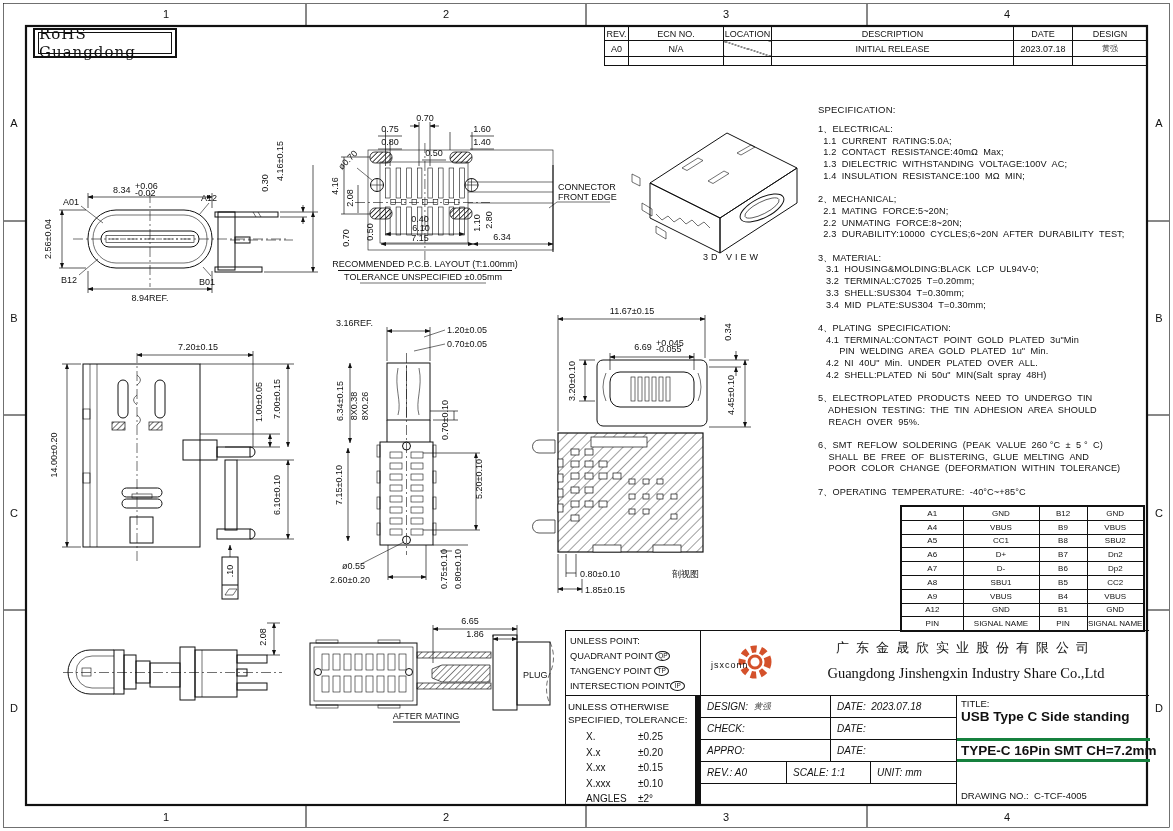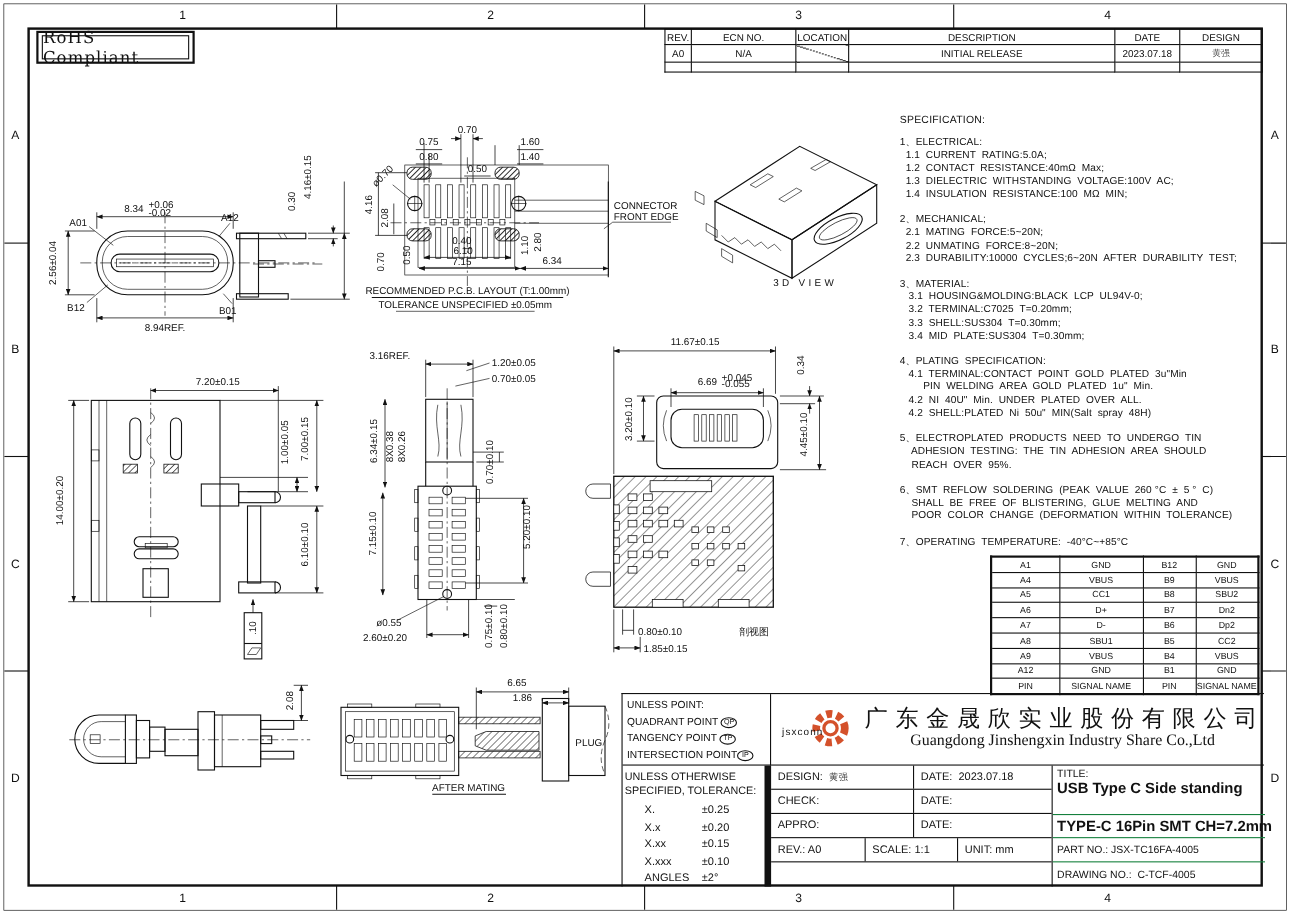--- a/index.html
+++ b/index.html
@@ -38,31 +38,31 @@
   .measure{left:0;top:0;width:135px;height:65px;border-right:1px solid #111;border-bottom:1px solid #111;
     padding:3px 0 0 4px;font-size:9.3px;line-height:15px;}
   .badge{display:inline-block;min-width:11px;padding:0 1px;border:1px solid #111;border-radius:50%;
     font-size:6.5px;line-height:8px;text-align:center;vertical-align:1px;}
   .tol{left:0;top:65px;width:135px;height:110px;border-right:6px solid #a21caf;padding:4px 0 0 2px;
     font-size:9.8px;line-height:13px;}
   .tol-rows{margin-top:3px;}
   .tol-row{display:flex;padding-left:18px;line-height:15.5px;font-size:10px;}
   .tol-row span:first-child{width:52px;}
   .company{left:135px;top:0;width:448px;height:65px;border-bottom:1px solid #111;}
-  .co-cn{position:absolute;left:85px;top:8px;width:360px;text-align:right;font-size:21px;
+  .co-cn{position:absolute;left:85px;top:8px;width:360px;text-align:center;font-size:13px;
     letter-spacing:7px;white-space:nowrap;}
   .co-en{position:absolute;left:85px;top:34px;width:360px;text-align:center;
     font-family:"Liberation Serif",serif;font-size:14.5px;white-space:nowrap;}
   .logo{position:absolute;left:2px;top:6px;}
   .fgrid{left:135px;top:65px;width:255px;height:110px;}
-  .frow{position:absolute;left:0;width:255px;height:22px;border-bottom:1px solid #111;box-sizing:border-box;}
+  .frow{position:absolute;left:0;width:255px;height:22px;border-bottom:1px solid #111;box-sizing:border-box;font-style:italic;}
   .fcell{position:absolute;top:0;height:100%;box-sizing:border-box;border-right:1px solid #111;
     display:flex;align-items:center;padding-left:6px;font-size:10px;white-space:nowrap;}
   .tcol{left:390px;top:65px;width:193px;height:110px;border-left:1px solid #111;box-sizing:border-box;}
-  .tcol .sec{position:absolute;left:0;width:193px;box-sizing:border-box;border-bottom:1px solid #15803d;}
+  .tcol .sec{position:absolute;left:0;width:193px;box-sizing:border-box;border-bottom:3px solid #15803d;}
   .ttl-label{font-size:9.5px;padding:2px 0 0 4px;}
   .ttl-line{font-weight:bold;font-size:13.5px;padding-left:4px;white-space:nowrap;}
 </style>
 </head>
 <body>
 
 <div class="sheet">
 
   <svg class="abs" style="left:0;top:0" width="1173" height="831">
     <rect x="3.5" y="3.5" width="1166" height="824" class="tn"></rect>
@@ -92,21 +92,21 @@
   <span class="zone" style="left:14px;top:123px">A</span>
   <span class="zone" style="left:14px;top:318px">B</span>
   <span class="zone" style="left:14px;top:513px">C</span>
   <span class="zone" style="left:14px;top:708px">D</span>
   <span class="zone" style="left:1159px;top:123px">A</span>
   <span class="zone" style="left:1159px;top:318px">B</span>
   <span class="zone" style="left:1159px;top:513px">C</span>
   <span class="zone" style="left:1159px;top:708px">D</span>
 
   <div class="rohs">
-    <div class="rohs-inner">RoHS Compliant</div>
+    <div class="rohs-inner">RoHS Guangdong</div>
   </div>
 
   <table class="rev-table">
     <colgroup>
         <col style="width:24px">
         <col style="width:95px">
         <col style="width:48px">
         <col style="width:242px">
         <col style="width:59px">
         <col style="width:75px">
@@ -810,24 +810,20 @@
       </div>
     </div>
     <div class="cell tcol">
       <div class="sec" style="top:0;height:45px">
         <div class="ttl-label">TITLE:</div>
         <div class="ttl-line">USB Type C Side standing</div>
       </div>
       <div class="sec" style="top:45px;height:21px">
         <div class="ttl-line" style="padding-top:2px">TYPE-C 16Pin SMT  CH=7.2mm</div>
       </div>
-      <div class="sec" style="top:66px;height:22px;display:flex;align-items:center;padding-left:4px;font-size:9.5px;white-space:nowrap">
-        <span>PART  NO.:</span>&nbsp;
-        <span>JSX-TC16FA-4005</span>
-      </div>
       <div class="sec" style="top:88px;height:22px;border-bottom:none;display:flex;align-items:center;padding-left:4px;font-size:9.5px;white-space:nowrap">
         <span>DRAWING  NO.:</span>&nbsp;&nbsp;
         <span>C-TCF-4005</span>
       </div>
     </div>
   </div>
 
 </div>
 
 </body></html>

